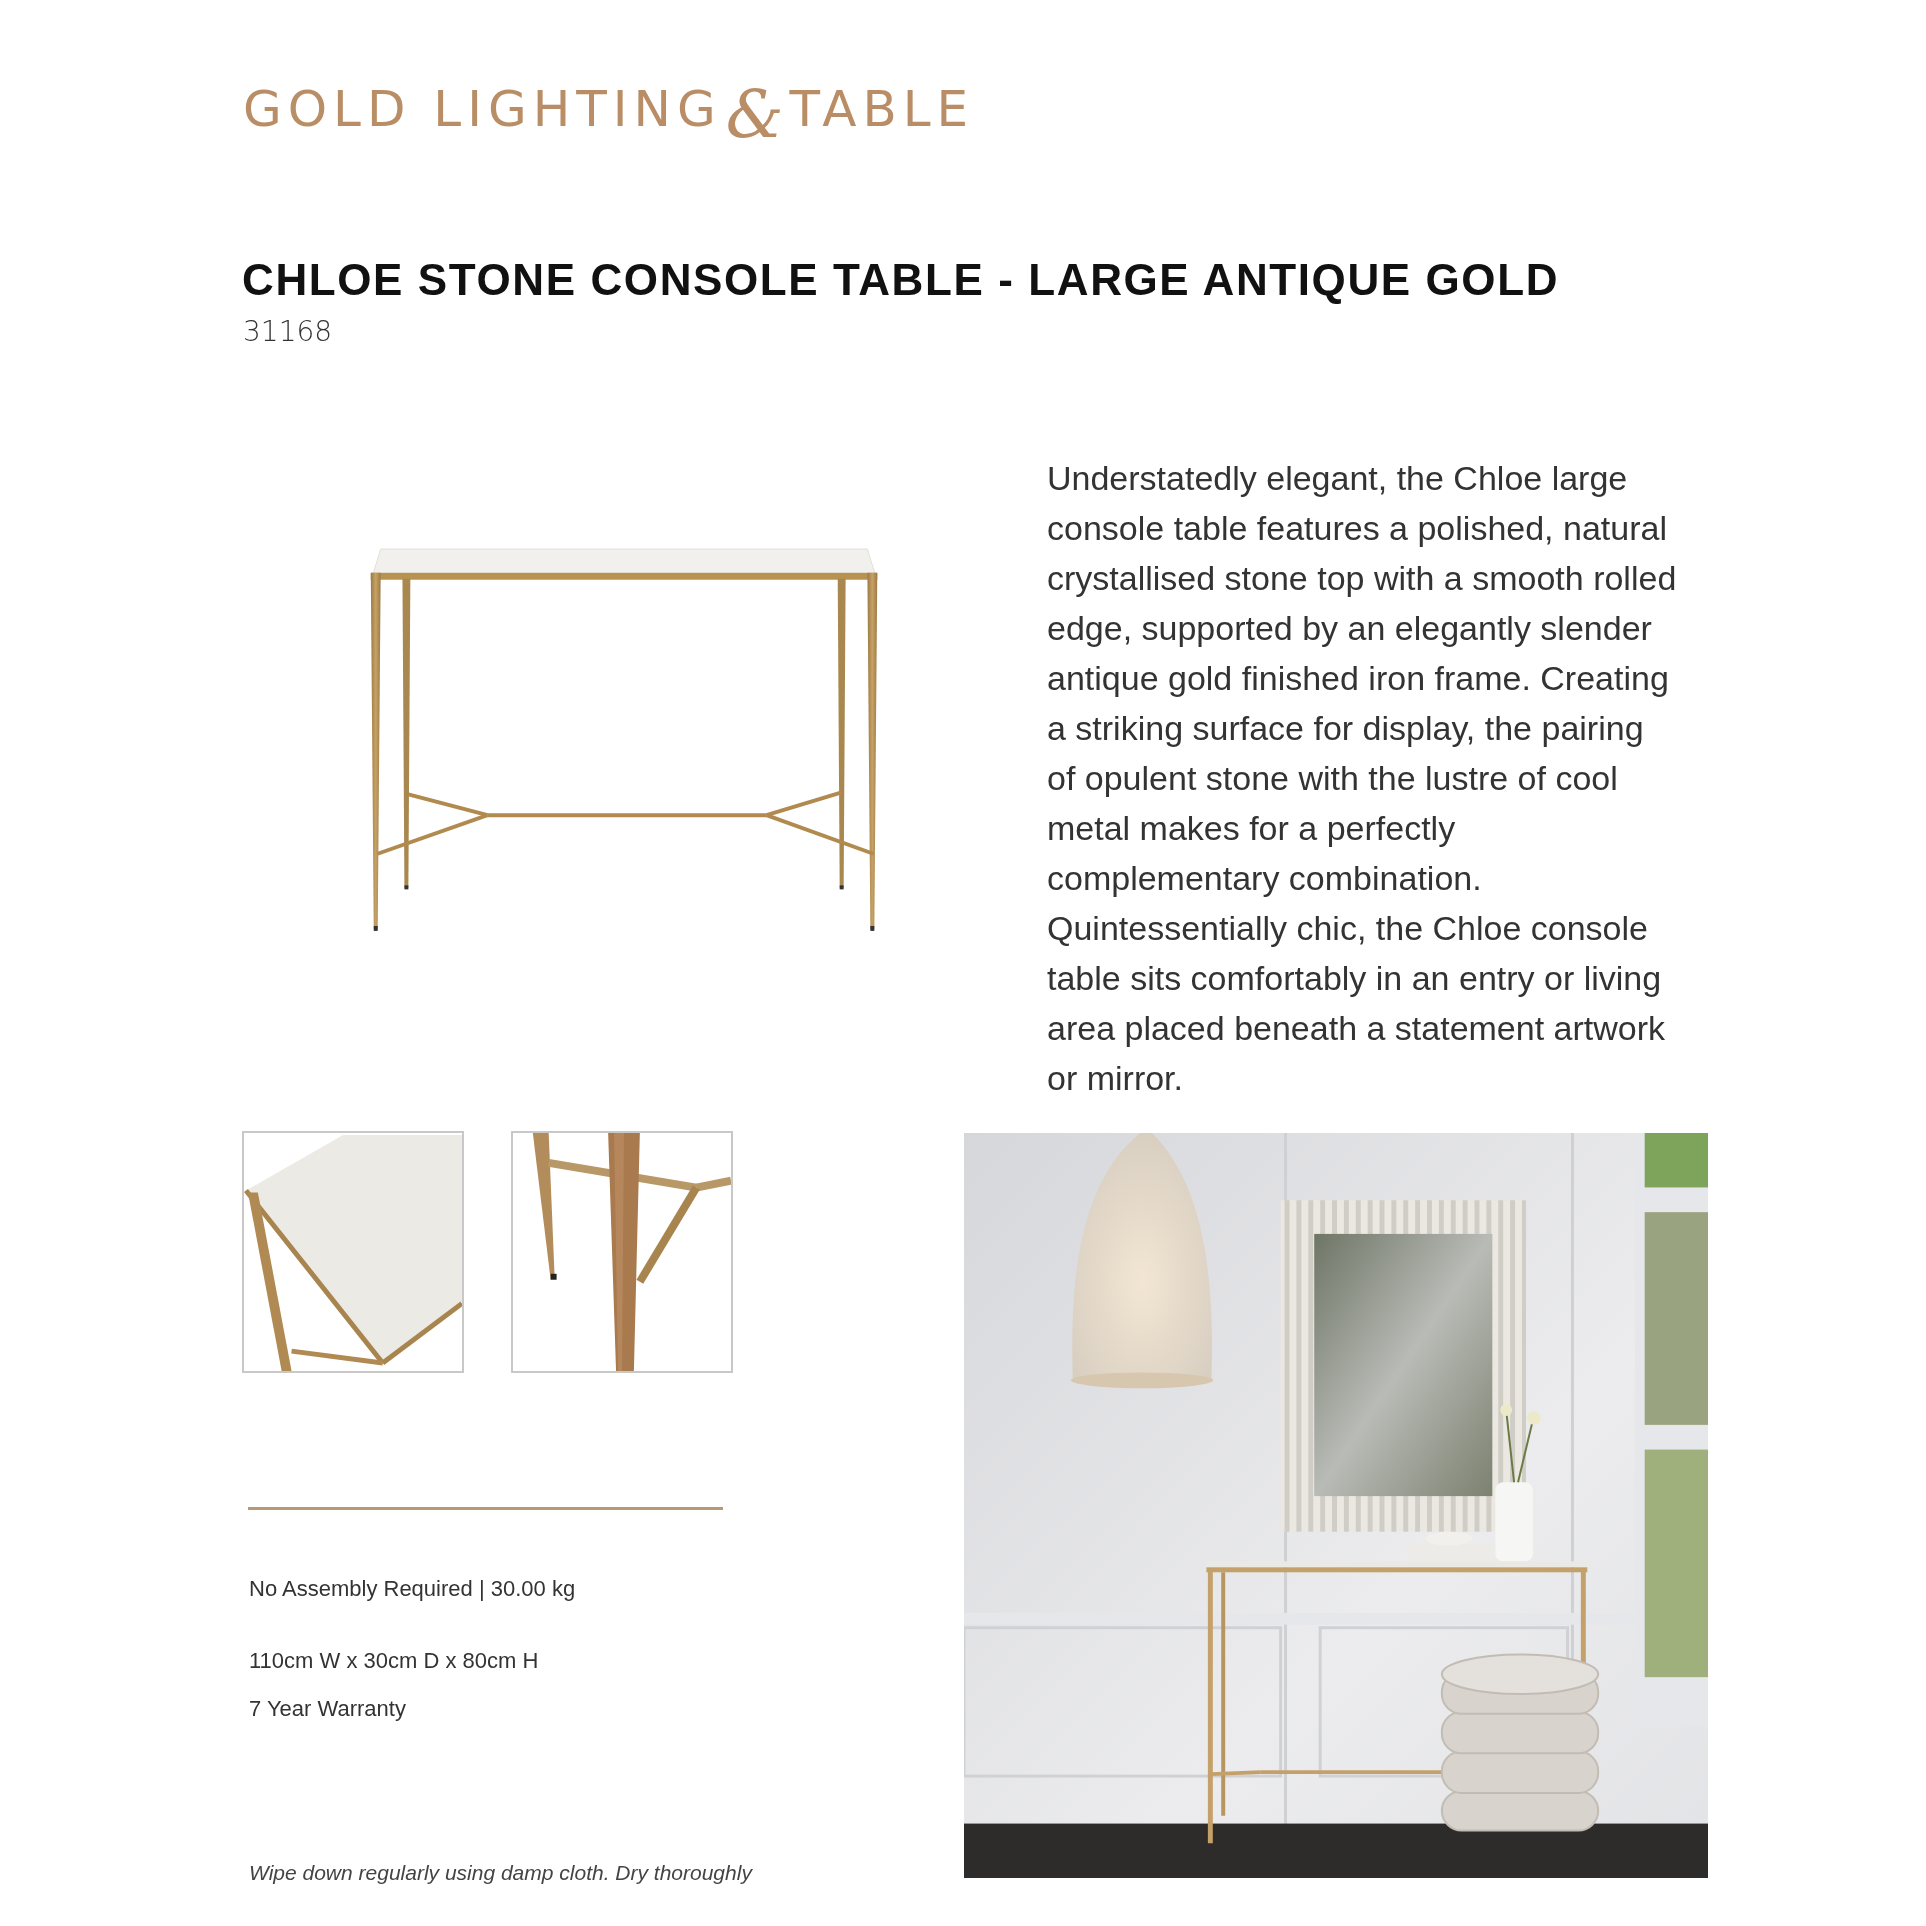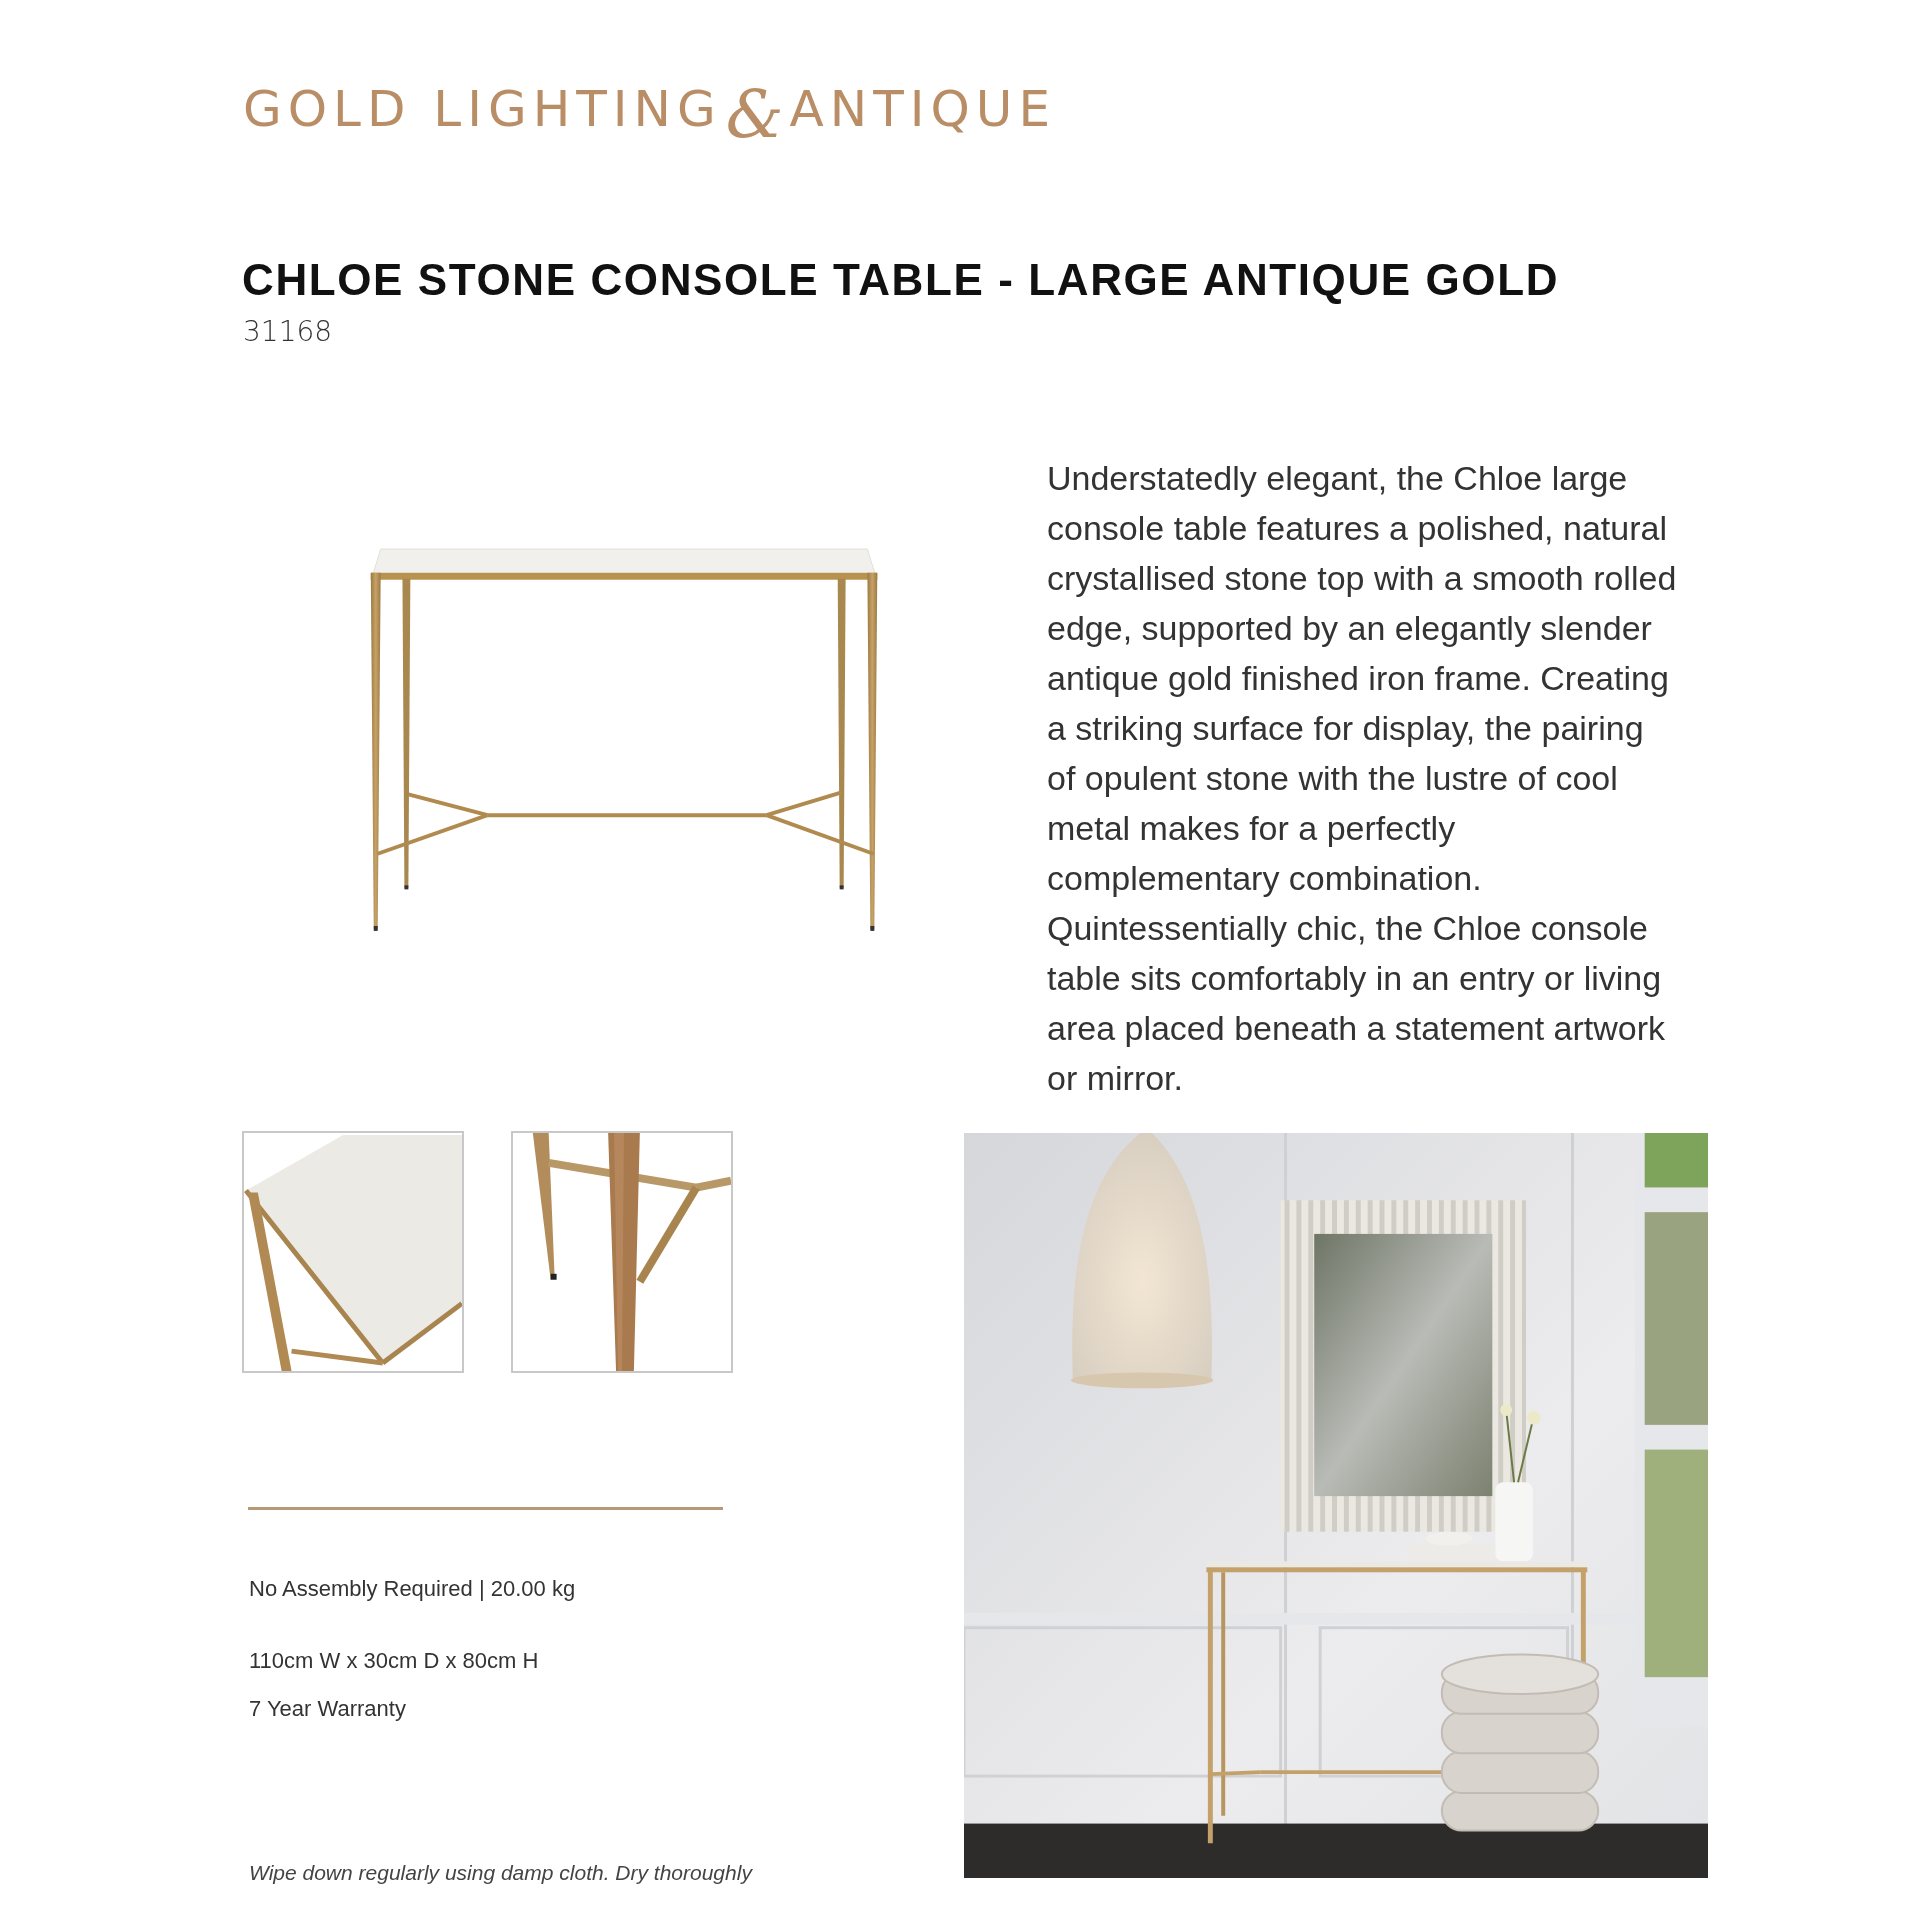--- a/index.html
+++ b/index.html
@@ -18,21 +18,21 @@
   .spec { left:249px; font-family:"Liberation Sans", sans-serif; font-size:22px; color:#333; white-space:nowrap; }
   .care { left:249px; top:1861px; font-family:"Liberation Sans", sans-serif; font-style:italic; font-size:21px; color:#444; white-space:nowrap; }
   .life { left:964px; top:1133px; width:744px; height:745px; overflow:hidden; }
 </style>
 </head>
 <body>
 
 <div class="abs logo">
   <span>GOLD LIGHTING</span>
   <span class="amp">&amp;</span>
-  <span>ANTIQUE</span>
+  <span>TABLE</span>
 </div>
 
 <div class="abs title">CHLOE STONE CONSOLE TABLE - LARGE ANTIQUE GOLD</div>
 <div class="abs sku">31168</div>
 
 <div class="abs hero">
   <svg width="552" height="391" viewBox="0 0 558 395">
     <defs>
       <linearGradient id="gold" x1="0" x2="1">
         <stop offset="0" stop-color="#9c7a45"></stop>
@@ -83,21 +83,21 @@
     <line x1="36" y1="30" x2="185" y2="55" stroke="#b99868" stroke-width="8"></line>
     <line x1="185" y1="55" x2="220" y2="48" stroke="#b99868" stroke-width="8"></line>
     <line x1="185" y1="55" x2="128" y2="150" stroke="#a8844e" stroke-width="8"></line>
     <polygon points="96,0 128,0 122,240 104,240" fill="#a87a4e"></polygon>
     <polygon points="102,0 112,0 110,240 106,240" fill="#c09066" opacity="0.6"></polygon>
   </svg>
 </div>
 
 <div class="abs divider"></div>
 
-<div class="abs spec" style="top:1576px;">No Assembly Required | 20.00 kg</div>
+<div class="abs spec" style="top:1576px;">No Assembly Required | 30.00 kg</div>
 <div class="abs spec" style="top:1648px;">110cm W x 30cm D x 80cm H</div>
 <div class="abs spec" style="top:1696px;">7 Year Warranty</div>
 <div class="abs care">Wipe down regularly using damp cloth. Dry thoroughly</div>
 
 <div class="abs life">
   <svg width="744" height="745" viewBox="0 0 752 753">
     <defs>
       <linearGradient id="wall" x1="0" y1="0" x2="1" y2="1">
         <stop offset="0" stop-color="#d6d7db"></stop>
         <stop offset="0.6" stop-color="#ececee"></stop>

